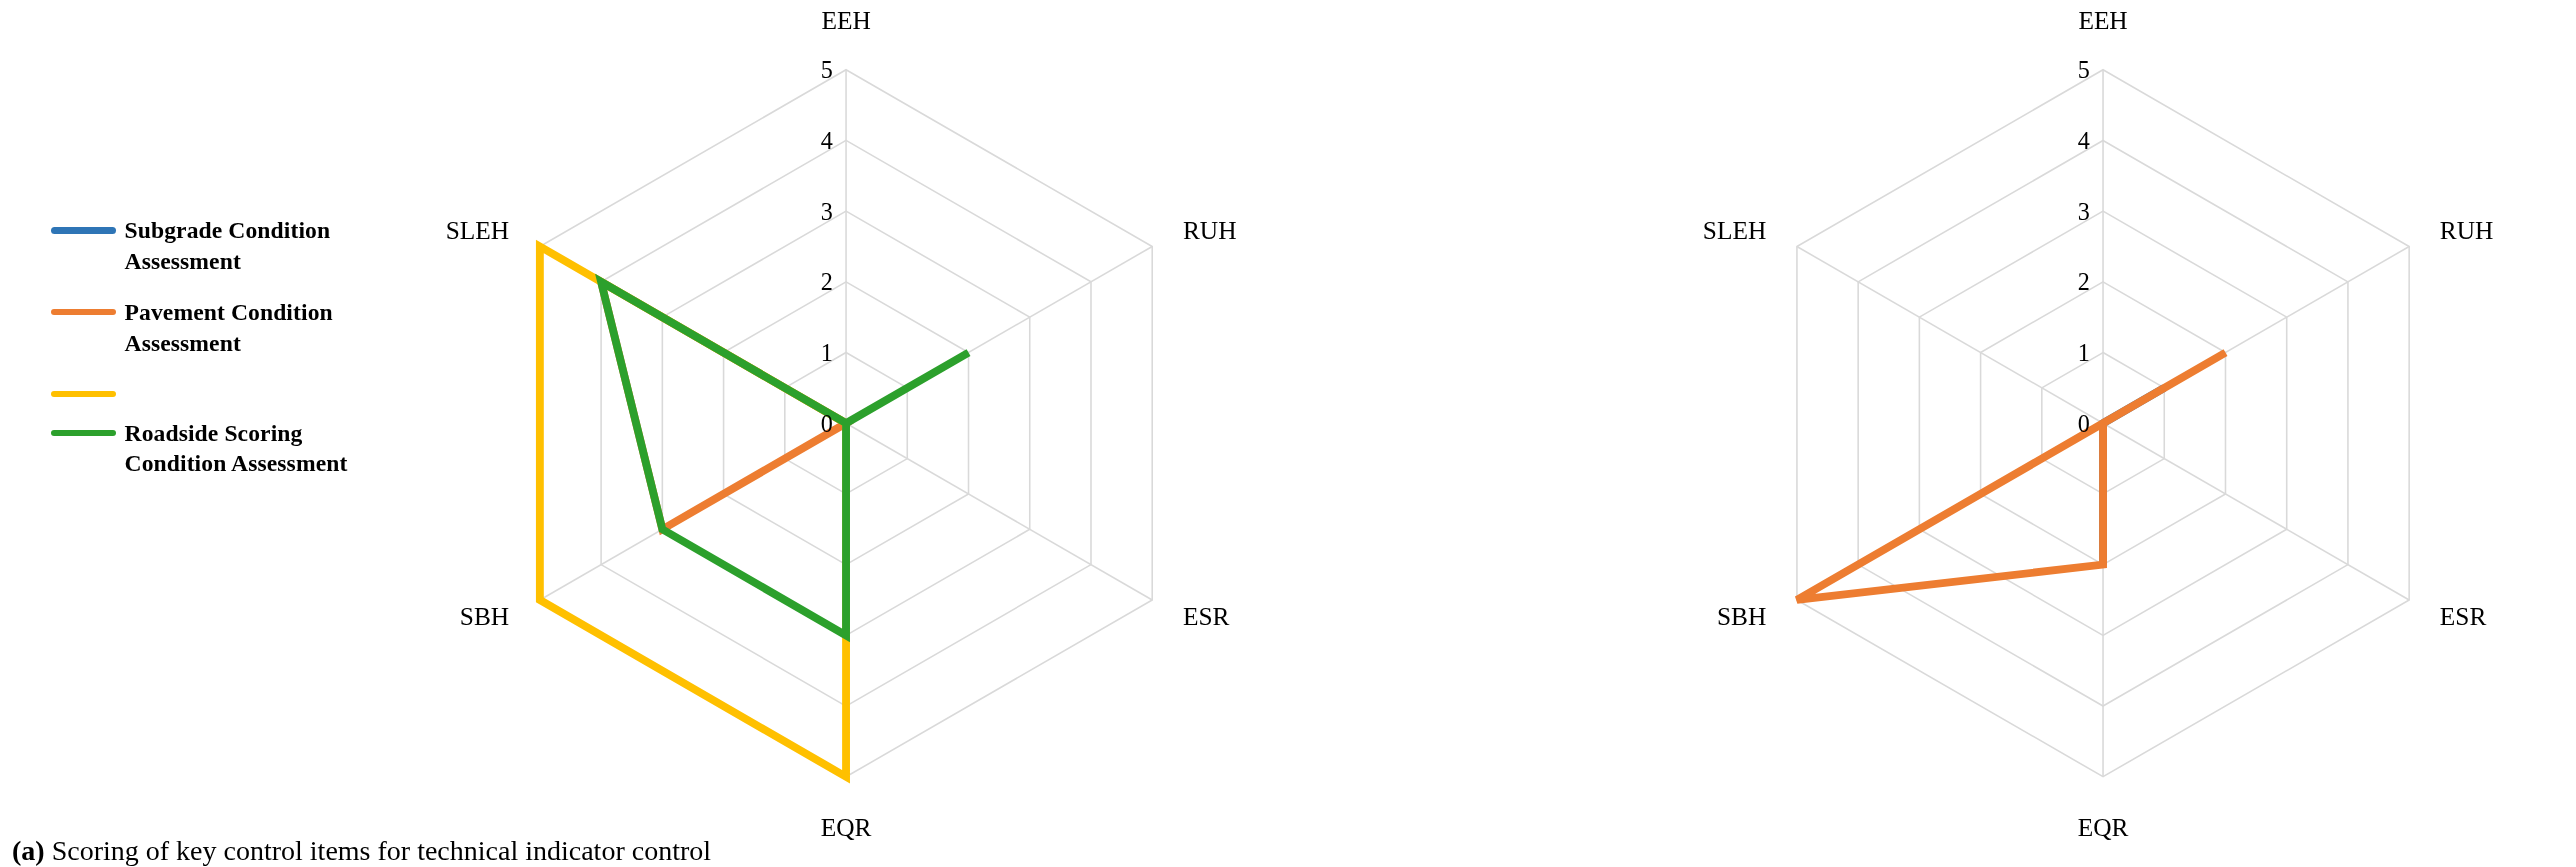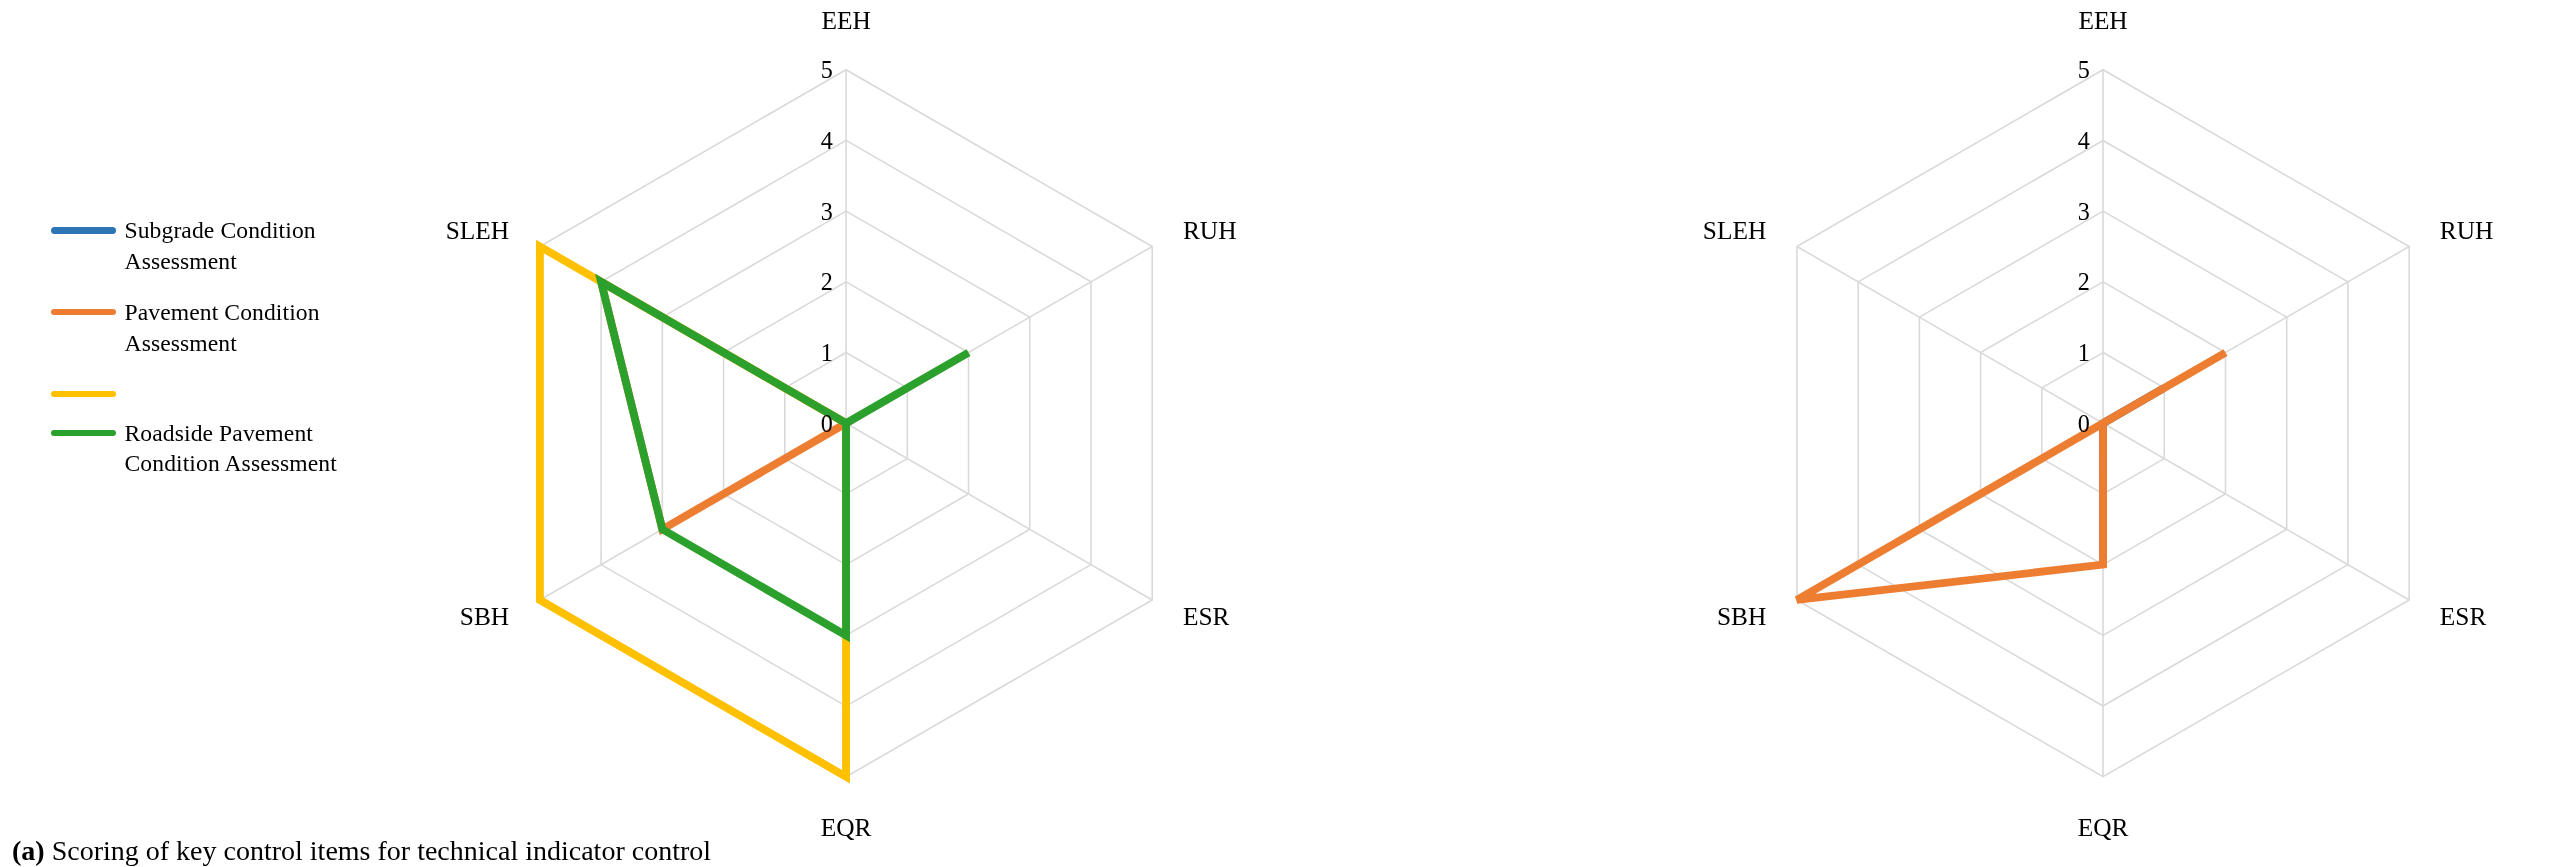--- a/index.html
+++ b/index.html
@@ -11,21 +11,21 @@
     overflow:hidden;
   }
   .sheet{position:relative;width:2576px;height:868px;background:#fff;}
 
   .panel{position:absolute;top:0;height:868px;}
   #panel-a{left:0;width:1293px;}
   #panel-b{left:1293px;width:1283px;}
 
   
   .legend{position:absolute;display:flex;flex-direction:column;}
-  #legend-a{left:51px;top:215px;width:387px;}
+  #legend-a{left:51px;top:215px;width:387px;font-weight:bold;}
 
   .legend-item{display:flex;align-items:flex-start;margin-bottom:20.5px;}
   .legend-swatch{
     flex:0 0 auto;width:65px;height:6.6px;border-radius:3.6px;margin-top:12px;margin-right:8.5px;
   }
   .legend-label{
     font-size:23.6px;line-height:1.30;letter-spacing:0.1px;white-space:pre-line;
   }
 
   
@@ -64,21 +64,21 @@
         <div class="legend-item">
           <span class="legend-swatch" style="background: rgb(237, 125, 49);"></span>
           <span class="legend-label">Pavement Condition
 Assessment</span>
         </div>
         <div class="legend-item">
           <span class="legend-swatch" style="background: rgb(255, 192, 0);"></span>
         </div>
         <div class="legend-item">
           <span class="legend-swatch" style="background: rgb(44, 160, 44);"></span>
-          <span class="legend-label">Roadside Pavement
+          <span class="legend-label">Roadside Scoring
 Condition Assessment</span>
         </div>
       </div>
 
     <div class="chart" id="chart-a">
         <svg viewBox="0 0 1380 1290" preserveAspectRatio="xMidYMid meet">
           <g>
             <path d="M700.00 583.00 L801.32 641.50 L801.32 758.50 L700.00 817.00 L598.68 758.50 L598.68 641.50 Z" class="grid-line"></path>
             <path d="M700.00 466.00 L902.65 583.00 L902.65 817.00 L700.00 934.00 L497.35 817.00 L497.35 583.00 Z" class="grid-line"></path>
             <path d="M700.00 349.00 L1003.97 524.50 L1003.97 875.50 L700.00 1051.00 L396.03 875.50 L396.03 524.50 Z" class="grid-line"></path>

